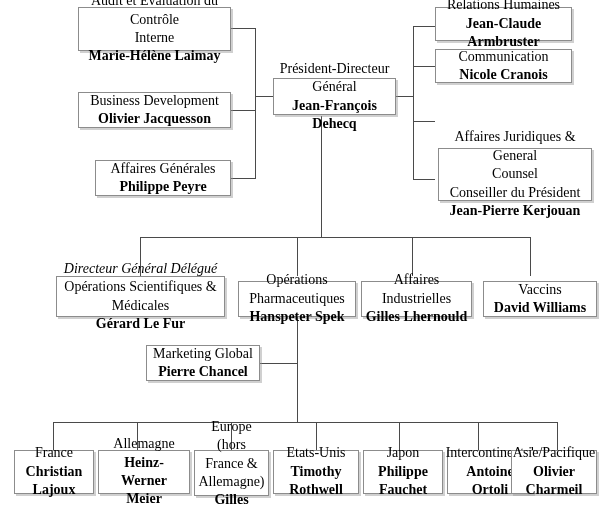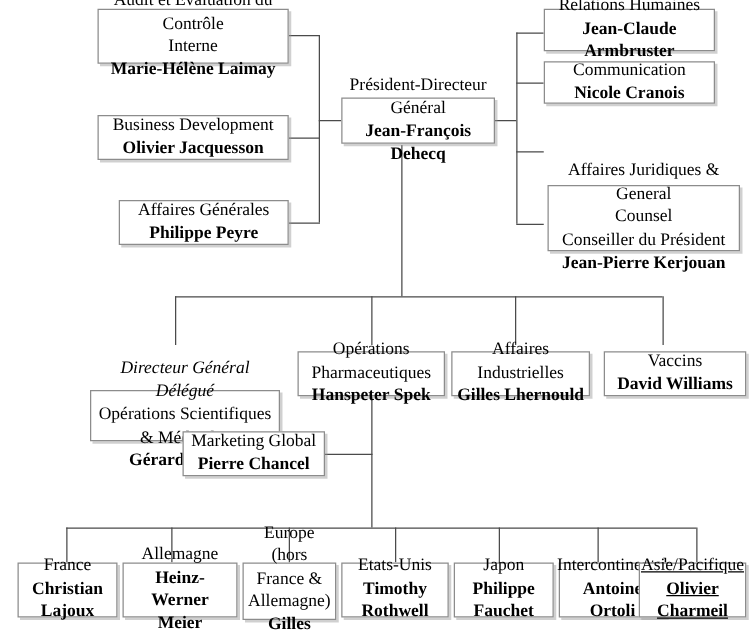--- a/index.html
+++ b/index.html
@@ -124,21 +124,21 @@
   </div>
 
 
   <div class="node" style="left:438px; top:148px; width:154px; height:53px;">
     <span class="ttl">Affaires Juridiques &amp; General
 Counsel
 Conseiller du Président</span>
     <span class="nm">Jean-Pierre Kerjouan</span>
   </div>
 
-  <div class="node" style="left:72px; top:276px; width:152px; height:41px;margin-top:36px;">
+  <div class="node" style="left:56px; top:276px; width:169px; height:41px;">
     <span class="ttl it">Directeur Général Délégué</span>
     <span class="ttl">Opérations Scientifiques &amp; Médicales</span>
     <span class="nm">Gérard Le Fur</span>
   </div>
 
   <div class="node" style="left:238px; top:281px; width:118px; height:36px;">
     <span class="ttl">Opérations Pharmaceutiques</span>
     <span class="nm">Hanspeter Spek</span>
   </div>
 
@@ -182,18 +182,18 @@
   <div class="node" style="left:363px; top:450px; width:80px; height:44px;">
     <span class="ttl">Japon</span>
     <span class="nm">Philippe Fauchet</span>
   </div>
 
   <div class="node" style="left:447px; top:450px; width:86px; height:44px;">
     <span class="ttl">Intercontinental</span>
     <span class="nm">Antoine Ortoli</span>
   </div>
 
-  <div class="node" style="left:511px; top:450px; width:86px; height:44px;text-decoration:underline;">
+  <div class="node" style="left:511px; top:450px; width:86px; height:44px;">
     <span class="ttl">Asie/Pacifique</span>
     <span class="nm">Olivier Charmeil</span>
   </div>
 
 </div>
 
 </body></html>

